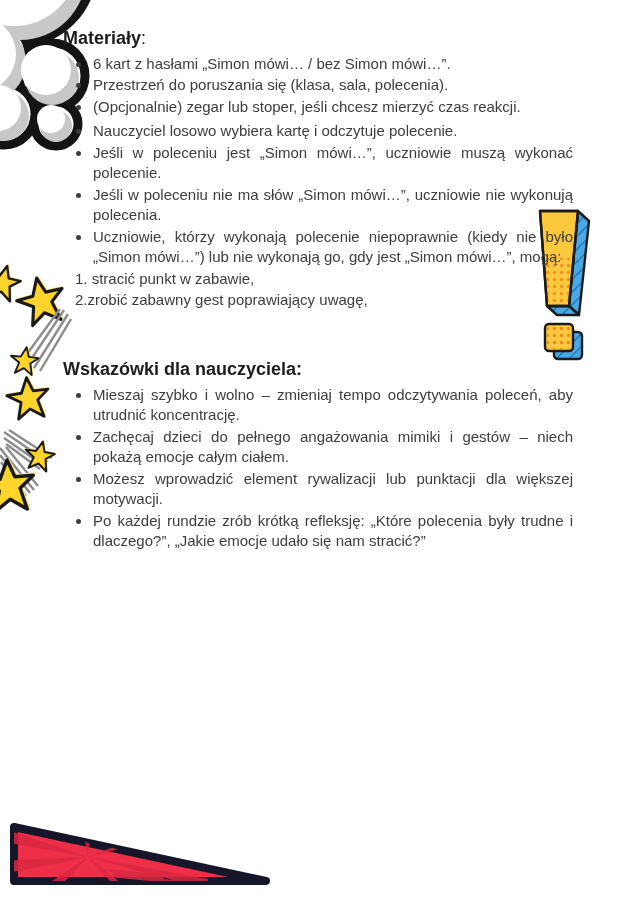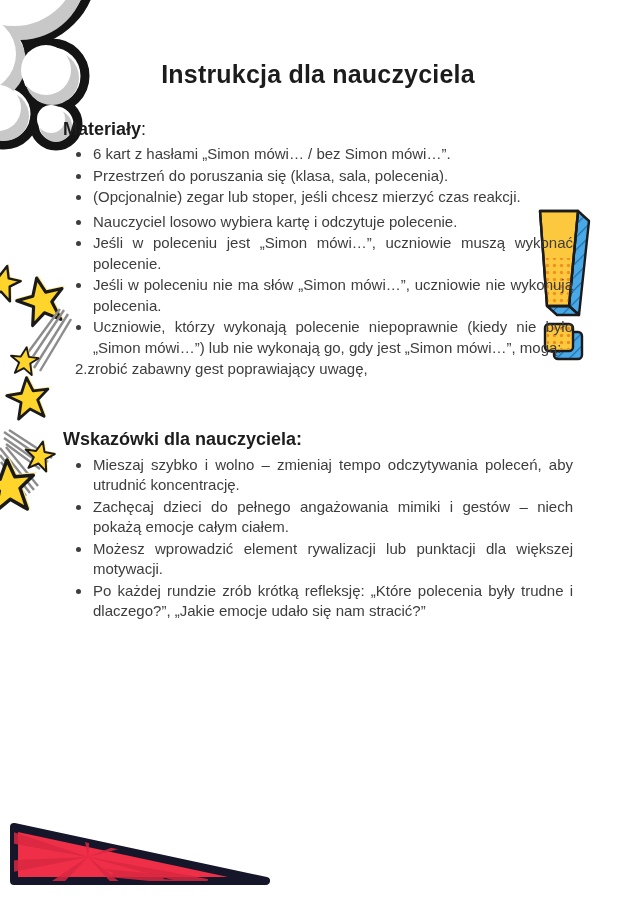--- a/index.html
+++ b/index.html
@@ -209,37 +209,37 @@
       <polygon points="80,40 120,84 136,84"></polygon>
       <polygon points="80,40 200,62 198,72"></polygon>
       <polygon points="80,40 150,12 158,20"></polygon>
       <path d="M95,52 L160,58 L155,62 L230,68 L225,72 L100,60 L106,56 Z"></path>
     </g>
   </svg>
 </div>
 
 <div class="content">
 
-  <h1 class="doc-title">Instrukcja dla nauczyciela</h1>
 
 
   <h2 class="sec-heading" id="materialy-heading"><span>Materiały</span><span class="colon-regular">:</span></h2>
   <ul class="bullets">
     <li>6 kart z hasłami „Simon mówi… / bez Simon mówi…”.</li>
     <li>Przestrzeń do poruszania się (klasa, sala, polecenia).</li>
     <li>(Opcjonalnie) zegar lub stoper, jeśli chcesz mierzyć czas reakcji.</li>
   </ul>
 
   <ul class="bullets">
     <li>Nauczyciel losowo wybiera kartę i odczytuje polecenie.</li>
     <li>Jeśli w poleceniu jest „Simon mówi…”, uczniowie muszą wykonać polecenie.</li>
     <li>Jeśli w poleceniu nie ma słów „Simon mówi…”, uczniowie nie wykonują polecenia.</li>
     <li>Uczniowie, którzy wykonają polecenie niepoprawnie (kiedy nie było „Simon mówi…”) lub nie wykonają go, gdy jest „Simon mówi…”, mogą:</li>
   </ul>
   <div class="numbered">
+    <p class="num-item">1. stracić punkt w zabawie,</p>
     <p class="num-item">2.zrobić zabawny gest poprawiający uwagę,</p>
   </div>
 
   <h2 class="sec-heading" id="wskazowki-heading">Wskazówki dla nauczyciela:</h2>
   <ul class="bullets">
     <li>Mieszaj szybko i wolno – zmieniaj tempo odczytywania poleceń, aby utrudnić koncentrację.</li>
     <li>Zachęcaj dzieci do pełnego angażowania mimiki i gestów – niech pokażą emocje całym ciałem.</li>
     <li>Możesz wprowadzić element rywalizacji lub punktacji dla większej motywacji.</li>
     <li>Po każdej rundzie zrób krótką refleksję: „Które polecenia były trudne i dlaczego?”, „Jakie emocje udało się nam stracić?”</li>
   </ul>

